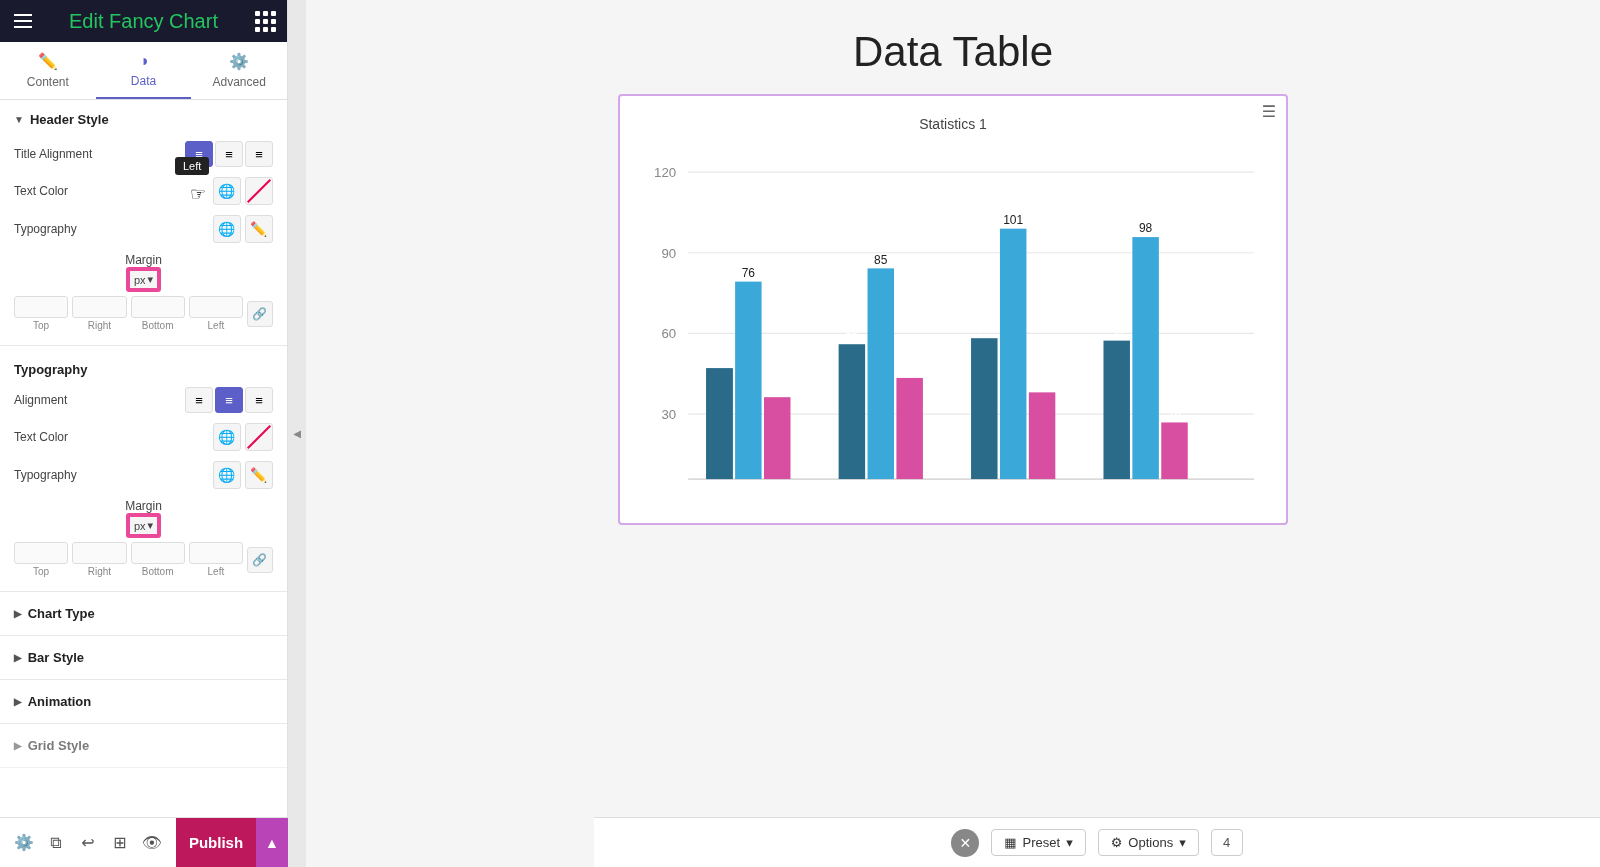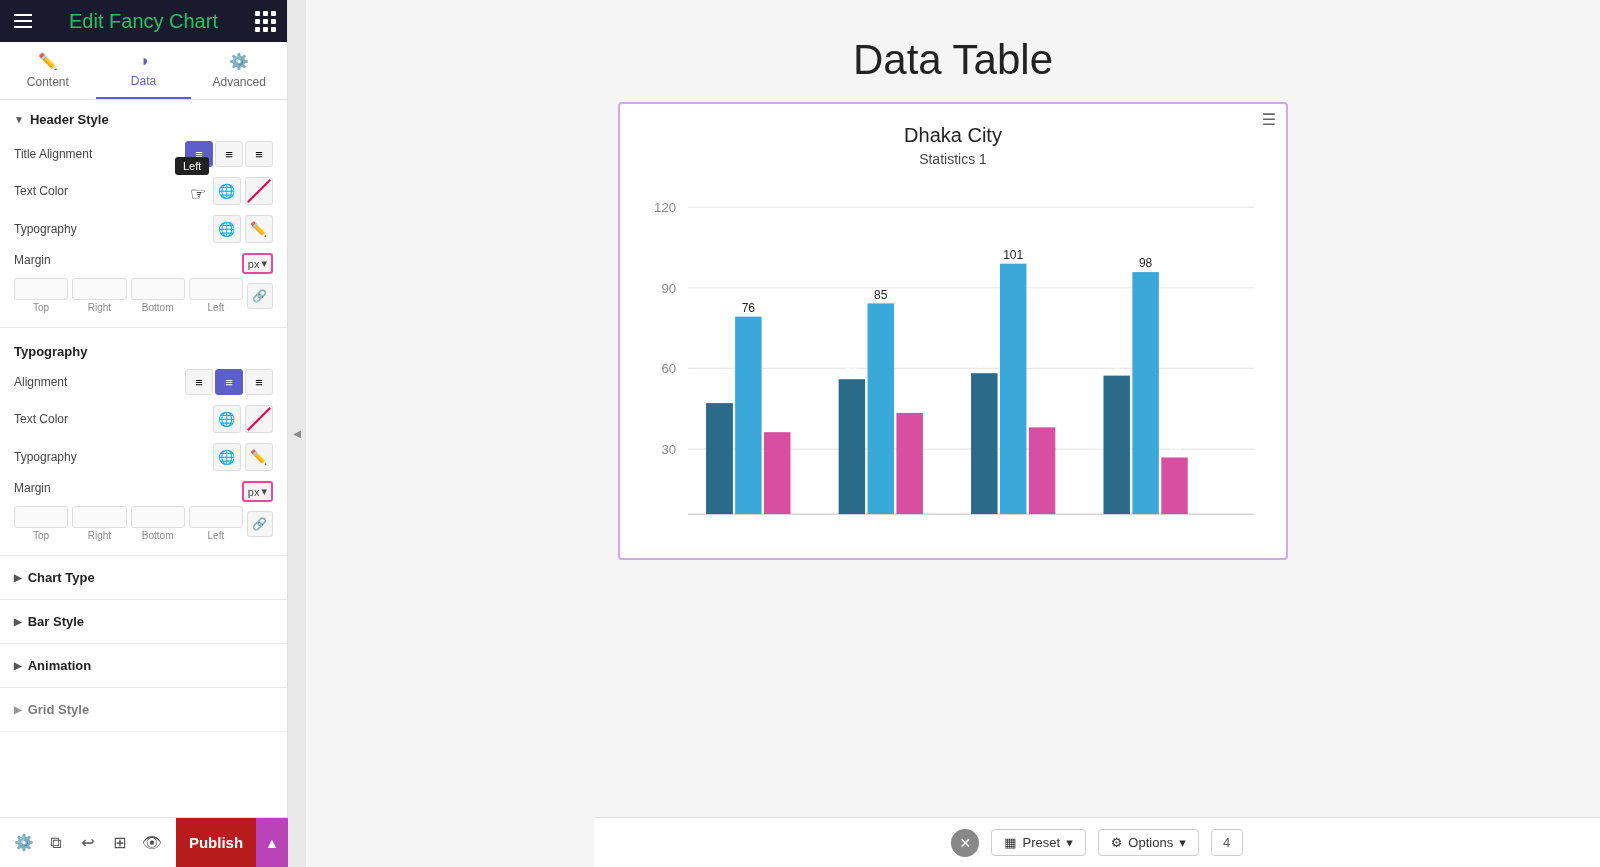--- a/index.html
+++ b/index.html
@@ -159,26 +159,27 @@
       width: 2px;
       height: 32px;
       background: #e05;
       transform: rotate(45deg);
     }
 
     
     .margin-row {
       margin-bottom: 4px;
       display: flex;
-      align-items: flex-start;
+      align-items: center;
       justify-content: space-between;
+      flex-direction: column;
     }
     .margin-unit-select {
       font-size: 11px;
-      border: 2px solid #ec4899;
+      border: 4px solid #ec4899;
       background: #f5f5f5;
       padding: 2px 4px;
       border-radius: 3px;
       cursor: pointer;
       display: flex;
       align-items: center;
       gap: 2px;
       color: #444;
     }
     .margin-inputs-row {
@@ -279,21 +280,21 @@
       align-items: center;
       justify-content: center;
       cursor: pointer;
       font-size: 16px;
       color: #555;
       border-radius: 4px;
     }
     .publish-btn {
       flex: 2;
       height: 100%;
-      background: #b91c1c;
+      background: #be185d;
       color: #fff;
       font-size: 15px;
       font-weight: 600;
       display: flex;
       align-items: center;
       justify-content: center;
       cursor: pointer;
       border: none;
     }
     .publish-chevron {
@@ -312,21 +313,21 @@
     .main-content {
       flex: 1;
       display: flex;
       flex-direction: column;
       background: #f5f5f5;
       position: relative;
     }
 
     .page-title-area {
       text-align: center;
-      padding: 36px 0 18px;
+      padding: 28px 0 18px;
     }
     .page-title {
       font-size: 42px;
       font-weight: 400;
       color: #222;
     }
 
     .chart-container-wrapper {
       flex: 1;
       display: flex;
@@ -692,21 +693,20 @@
 
   <div class="page-title-area">
     <h1 class="page-title">Data Table</h1>
   </div>
 
   <div class="chart-container-wrapper">
     <div class="chart-container">
 
       <div class="chart-menu-icon">☰</div>
 
-      <div class="chart-title">Dhaka City</div>
       <div class="chart-subtitle">Statistics 1</div>
 
       <div class="chart-area">
         <div class="chart-plot">
           
           <svg class="chart-svg" viewBox="0 0 520 300" xmlns="http://www.w3.org/2000/svg">
 
             <line x1="40" y1="20" x2="510" y2="20" stroke="#e8e8e8" stroke-width="1"></line>
             <line x1="40" y1="87" x2="510" y2="87" stroke="#e8e8e8" stroke-width="1"></line>
             <line x1="40" y1="154" x2="510" y2="154" stroke="#e8e8e8" stroke-width="1"></line>

